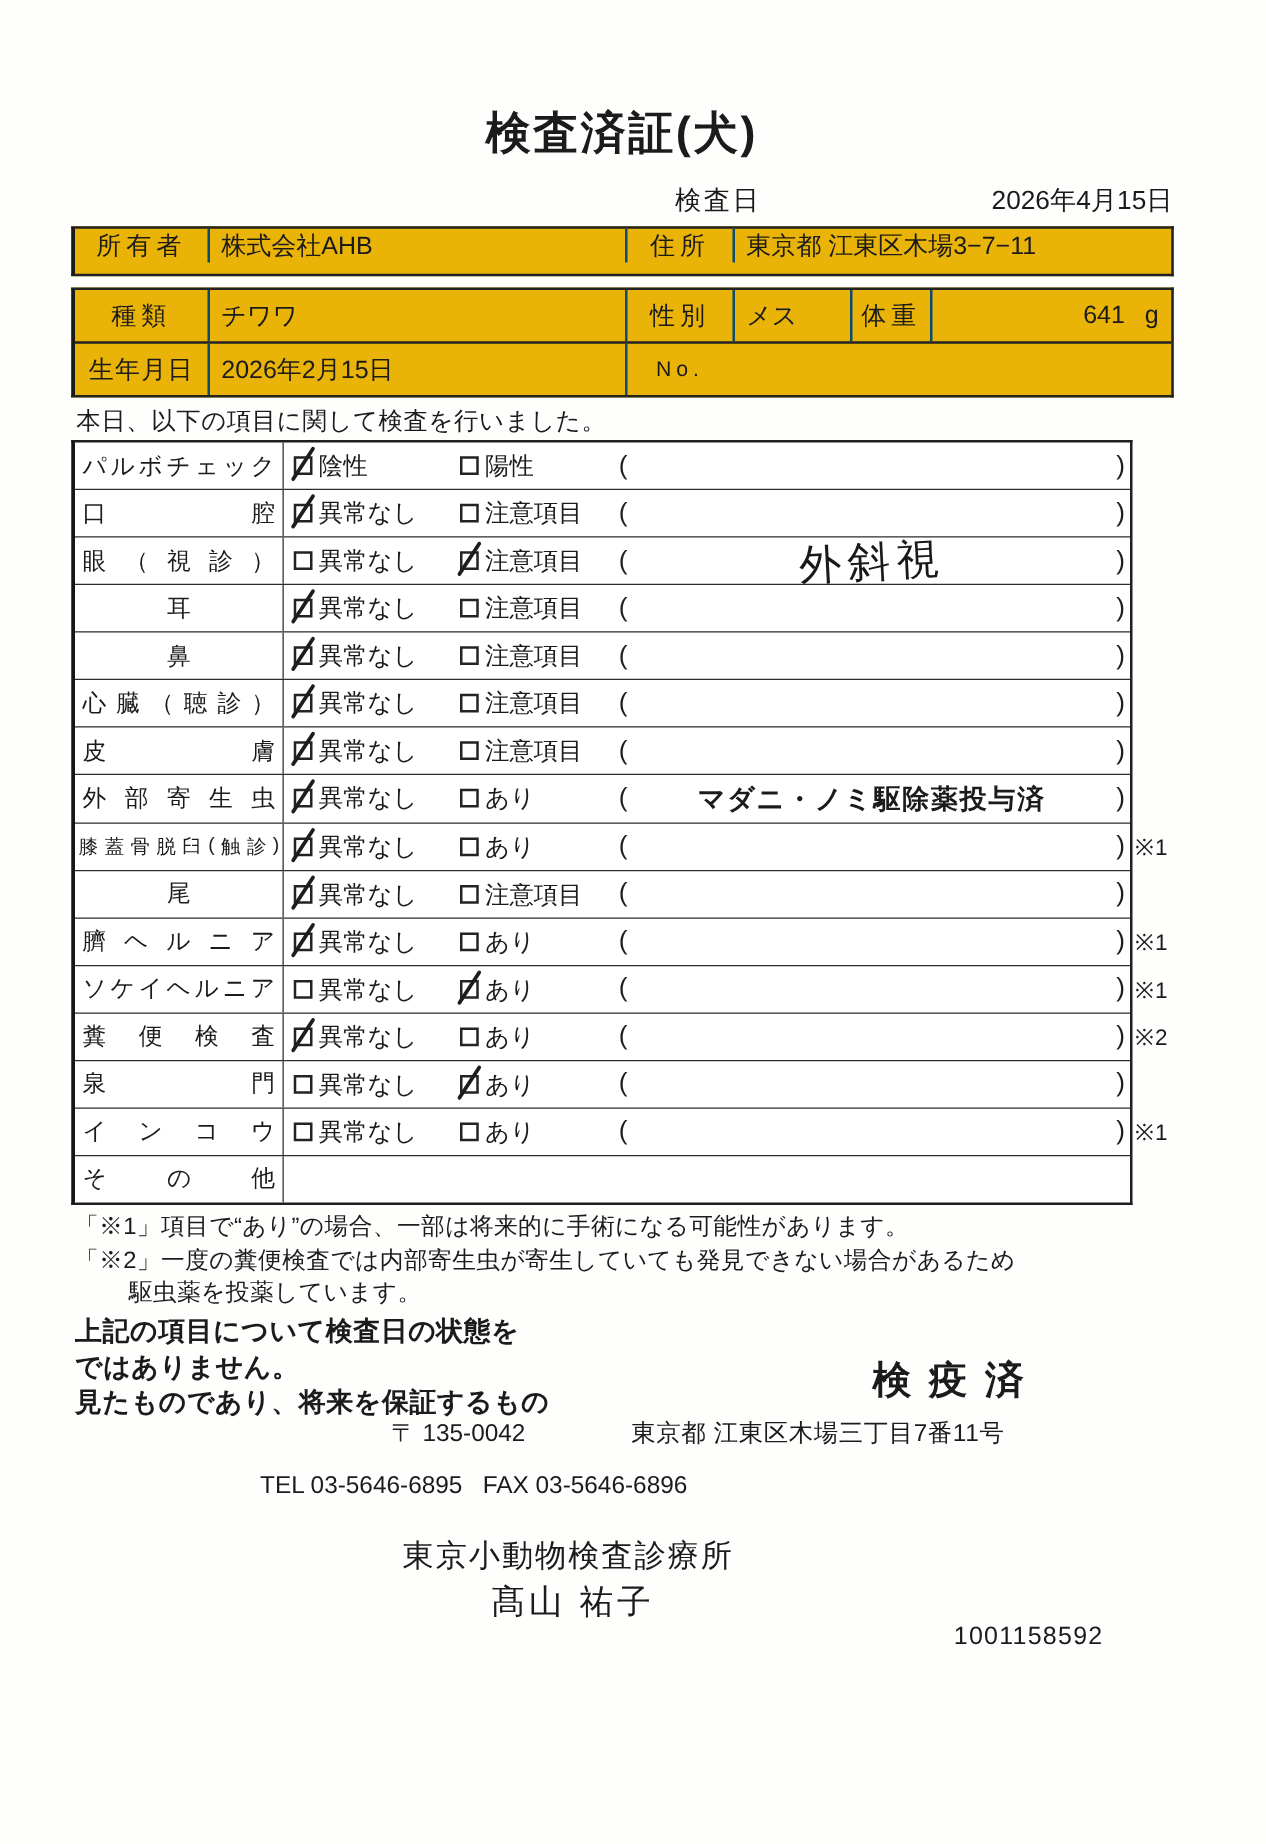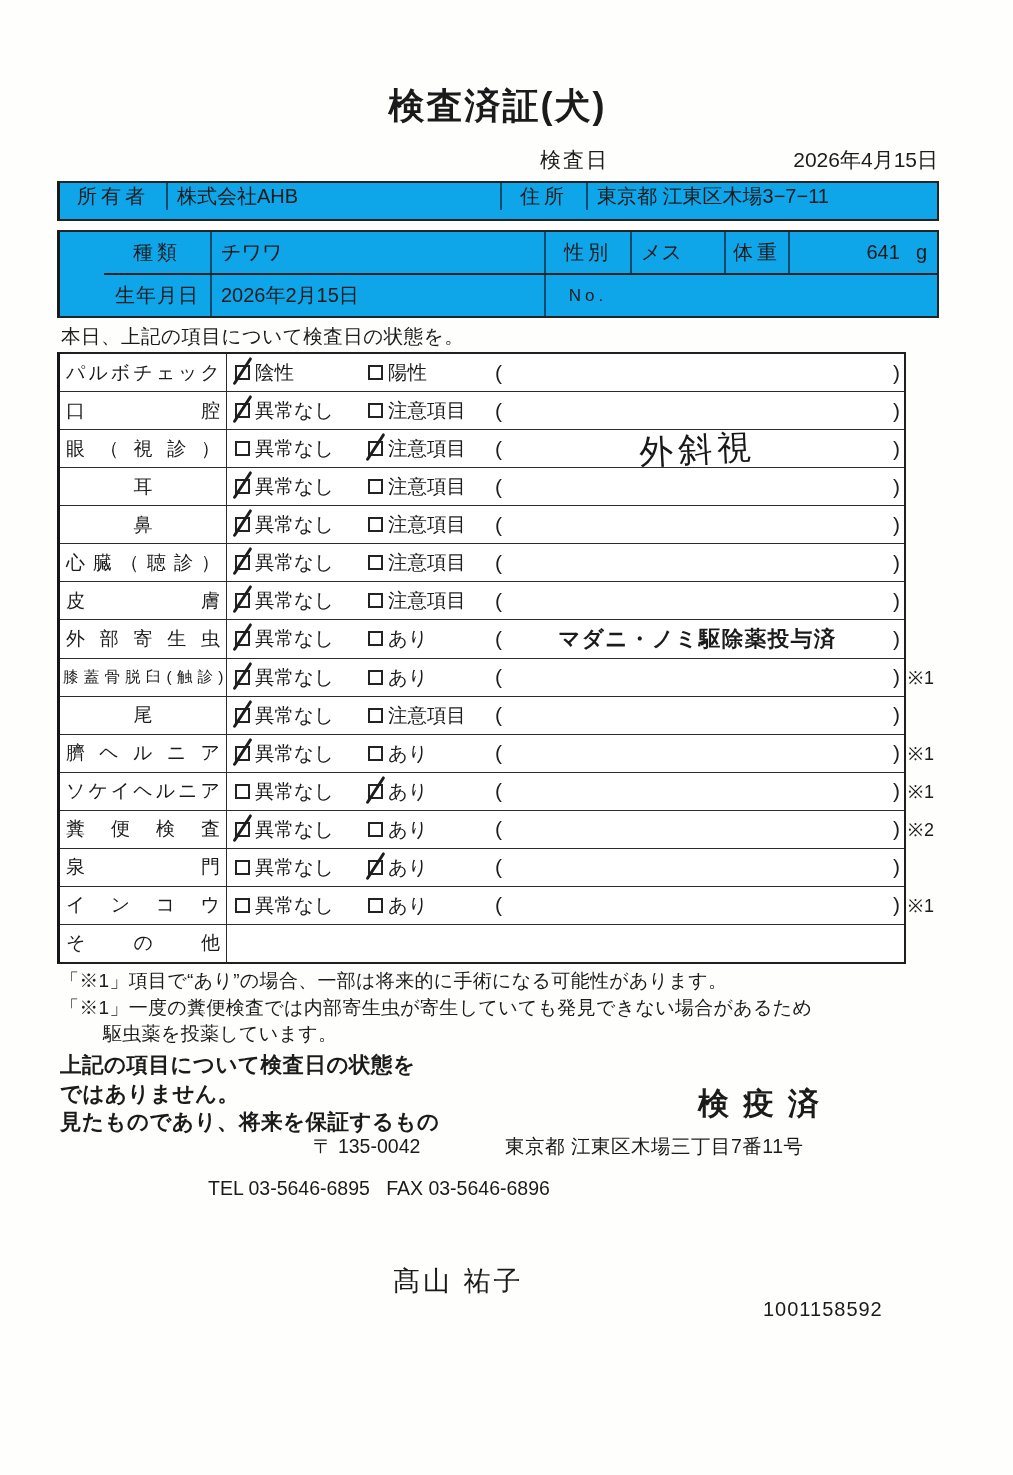--- a/index.html
+++ b/index.html
@@ -8,28 +8,28 @@
     background:#fefefd;color:#1b1b1b;
     font-family:"Liberation Sans",sans-serif;
     overflow:hidden;
   }
   
   .title{position:absolute;left:0;top:82px;width:995px;text-align:center;
     font-size:36px;font-weight:700;letter-spacing:2px;}
   .exam-date-label{position:absolute;left:540px;top:146px;font-size:21px;letter-spacing:2px;}
   .exam-date{position:absolute;left:700px;top:146px;width:238px;text-align:right;font-size:21px;}
   
-  .tbl{position:absolute;box-sizing:border-box;border:2px solid #232323;border-left:3px solid #1a1a1a;background:#0ea5e9;}
+  .tbl{position:absolute;box-sizing:border-box;border:2px solid #232323;border-left:3px solid #1a1a1a;background:#eab308;}
   .trow{display:flex;box-sizing:border-box;}
   .cell{box-sizing:border-box;display:flex;align-items:center;font-size:20px;overflow:hidden;}
   .cell + .cell{border-left:2px solid #0c4a6e;}
   .cell.lab{justify-content:center;letter-spacing:4px;}
   .cell.val{padding-left:9px;}
   .tbl1{left:57px;top:181px;width:882px;height:40px;}
-  .tbl2{left:57px;top:230px;width:882px;height:88px;display:flex;flex-direction:column;padding-left:44px;}
+  .tbl2{left:57px;top:230px;width:882px;height:88px;display:flex;flex-direction:column;}
   .tbl2 .trow{flex:1;}
   .tbl2 .trow + .trow{border-top:2px solid #232323;}
   .w-label{width:106px;flex:none;}
   .w-val1{width:334px;flex:none;}
   .w-label2{width:86px;flex:none;}
   .w-sex{width:94px;flex:none;}
   .w-wlabel{width:64px;flex:none;}
   .flex1{flex:1;}
   .weight-cell{justify-content:flex-end;padding-right:10px;gap:16px;}
   .no-label{font-size:17px;letter-spacing:0;}
@@ -109,21 +109,21 @@
         <span>g</span>
       </div>
     </div>
     <div class="trow">
       <div class="cell lab w-label" style="letter-spacing:1px">生年月日</div>
       <div class="cell val w-val1">2026年2月15日</div>
       <div class="cell lab w-label2 no-label">No.</div>
     </div>
   </div>
 
-  <div class="intro">本日、上記の項目について検査日の状態を。</div>
+  <div class="intro">本日、以下の項目に関して検査を行いました。</div>
 
   <div class="itable">
       <div class="irow">
       <div class="ilabel">
           <span>パ</span>
           <span>ル</span>
           <span>ボ</span>
           <span>チ</span>
           <span>ェ</span>
           <span>ッ</span>
@@ -517,30 +517,31 @@
       <div class="icontent">
         
         
         
         
       </div>
     </div>
     </div>
 
   <div class="fn fn1">「※1」項目で“あり”の場合、一部は将来的に手術になる可能性があります。</div>
-  <div class="fn fn2">「※1」一度の糞便検査では内部寄生虫が寄生していても発見できない場合があるため</div>
+  <div class="fn fn2">「※2」一度の糞便検査では内部寄生虫が寄生していても発見できない場合があるため</div>
   <div class="fn fn3">駆虫薬を投薬しています。</div>
 
   <div class="disclaimer">
     <div>上記の項目について検査日の状態を</div>
     <div>ではありません。</div>
     <div>見たものであり、将来を保証するもの</div>
   </div>
 
   <div class="stamp">検疫済</div>
 
   <div class="postal">〒 135-0042</div>
   <div class="addr2">東京都 江東区木場三丁目7番11号</div>
   <div class="telfax">TEL 03-5646-6895   FAX 03-5646-6896</div>
+  <div class="clinic-name">東京小動物検査診療所</div>
   <div class="vet-name">髙山 祐子</div>
   <div class="serial">1001158592</div>
 
 </div>
 
 </body></html>

